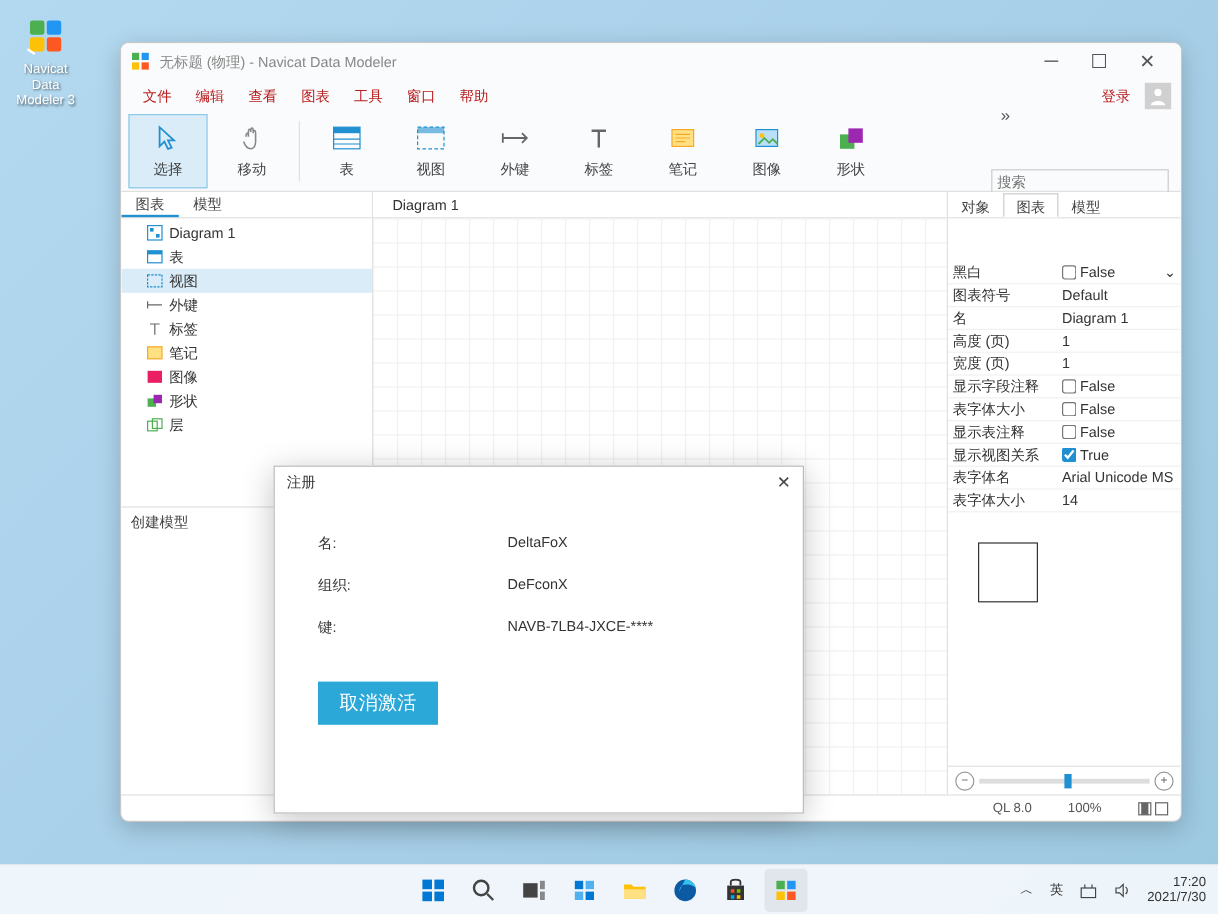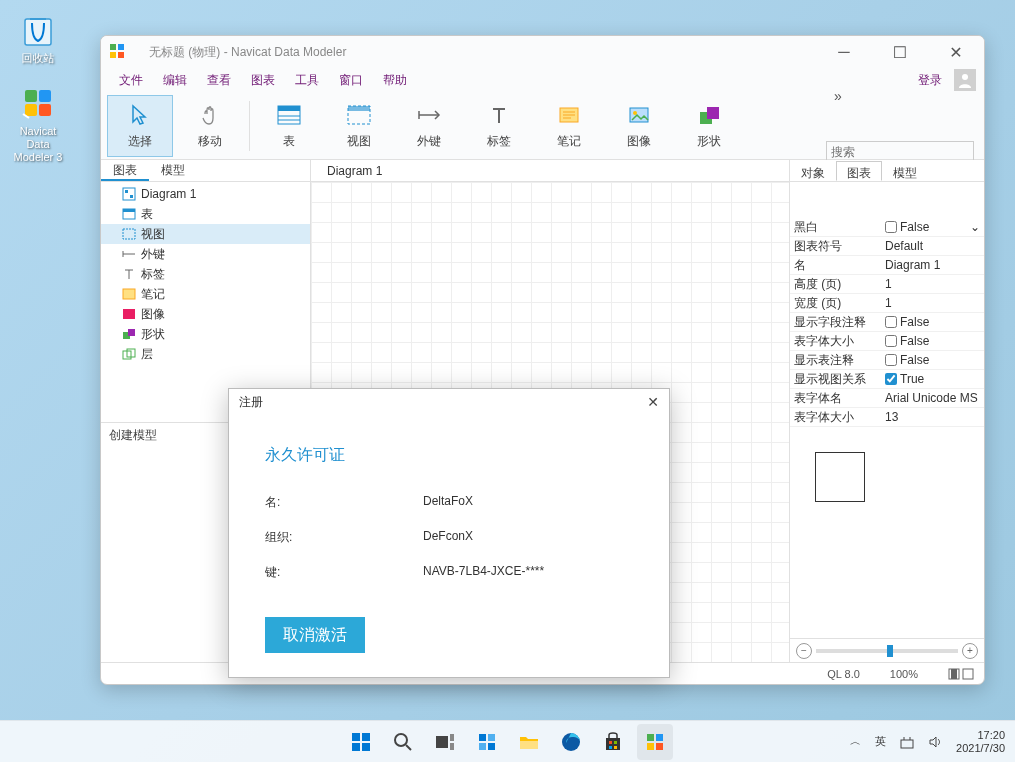--- a/index.html
+++ b/index.html
@@ -6,27 +6,27 @@
 body { width: 1015px; height: 762px; background: linear-gradient(135deg, #b3d9f0 0%, #a8d0e8 50%, #9cc8e0 100%); overflow: hidden; position: relative; }
 
 
 .desktop-icons { position: absolute; top: 10px; left: 8px; }
 .desktop-icon { width: 60px; text-align: center; margin-bottom: 18px; cursor: pointer; }
 .desktop-icon .icon-img { width: 40px; height: 40px; margin: 0 auto 2px; display: flex; align-items: center; justify-content: center; }
 .desktop-icon .label { color: #fff; font-size: 11px; text-shadow: 1px 1px 2px rgba(0,0,0,0.6); line-height: 13px; }
 
 
 .app-window { position: absolute; left: 100px; top: 35px; width: 885px; height: 650px; background: #fff; border: 1px solid #c8c8c8; border-radius: 7px; box-shadow: 0 5px 20px rgba(0,0,0,0.2); display: flex; flex-direction: column; overflow: hidden; }
-.title-bar { height: 32px; display: flex; align-items: center; padding: 0 8px; background: #fafbfc; gap: 16px; }
+.title-bar { height: 32px; display: flex; align-items: center; padding: 0 8px; background: #fafbfc; }
 .title-bar .app-icon { width: 18px; height: 18px; margin-right: 6px; }
 .title-bar .title-text { flex: 1; font-size: 12px; color: #888; }
 .title-bar .win-btn { width: 40px; height: 28px; display: flex; align-items: center; justify-content: center; color: #555; cursor: pointer; }
 
 
-.menu-bar { height: 24px; display: flex; align-items: center; padding: 0 8px; background: #fafbfc; font-size: 12px; color: #701a75; }
+.menu-bar { height: 24px; display: flex; align-items: center; padding: 0 8px; background: #fafbfc; font-size: 12px; color: #b91c1c; }
 .menu-item { padding: 3px 10px; cursor: pointer; }
 .menu-spacer { flex: 1; }
 .login-btn { padding: 3px 8px; cursor: pointer; }
 .user-avatar { width: 22px; height: 22px; background: #d0d0d0; margin-left: 4px; display: flex; align-items: center; justify-content: center; }
 
 
 .toolbar { height: 68px; display: flex; background: #fafbfc; border-bottom: 1px solid #e0e0e0; padding: 0 4px; align-items: center; }
 .tool-btn { width: 66px; height: 62px; display: flex; flex-direction: column; align-items: center; justify-content: center; cursor: pointer; font-size: 12px; color: #444; margin: 2px; border: 1px solid transparent; }
 .tool-btn.active { background: #d9ecf8; border: 1px solid #8ec8e8; }
 .tool-btn .tool-icon { width: 28px; height: 28px; margin-bottom: 4px; display: flex; align-items: center; justify-content: center; }
@@ -94,30 +94,20 @@
 
 svg { display: block; }
 </style>
 </head>
 <body>
 
 <div class="desktop-icons">
   <div class="desktop-icon">
     <div class="icon-img">
       <svg width="38" height="38" viewBox="0 0 38 38">
-          <rect x="6" y="8" width="26" height="26" rx="2" fill="#e8f4fb" stroke="#3a9cd8" stroke-width="1.5"></rect>
-          <path d="M13 12 C13 20 14 28 19 30 C24 28 25 20 25 12" fill="none" stroke="#0078d4" stroke-width="2"></path>
-          <path d="M11 8 L27 8" stroke="#3a9cd8" stroke-width="2"></path>
-        </svg>
-    </div>
-    <div class="label">回收站</div>
-  </div>
-  <div class="desktop-icon">
-    <div class="icon-img">
-      <svg width="38" height="38" viewBox="0 0 38 38">
           <rect x="6" y="6" width="12" height="12" rx="2" fill="#4caf50"></rect>
           <rect x="20" y="6" width="12" height="12" rx="2" fill="#2196f3"></rect>
           <rect x="6" y="20" width="12" height="12" rx="2" fill="#ffc107"></rect>
           <rect x="20" y="20" width="12" height="12" rx="2" fill="#ff5722"></rect>
           <path d="M4 30 L10 34" stroke="#fff" stroke-width="2"></path>
         </svg>
     </div>
     <div class="label">Navicat Data Modeler 3</div>
   </div>
 </div>
@@ -423,21 +413,21 @@
           </div>
           <div class="prop-row">
             <div class="prop-label">表字体名</div>
             <div class="prop-value">
               <span>Arial Unicode MS</span>
             </div>
           </div>
           <div class="prop-row">
             <div class="prop-label">表字体大小</div>
             <div class="prop-value">
-              <span>13</span>
+              <span>14</span>
             </div>
           </div>
         </div>
       <div class="preview-box">
         <div class="preview-rect"></div>
       </div>
       <div class="zoom-bar">
         <div class="zoom-btn">−</div>
         <div class="zoom-slider">
             <div class="zoom-thumb"></div>
@@ -459,21 +449,20 @@
       </span>
   </div>
 </div>
 
 <div class="dialog">
   <div class="dlg-title">
     <span>注册</span>
     <span class="dlg-close">✕</span>
   </div>
   <div class="dlg-body">
-    <h2 class="dlg-heading">永久许可证</h2>
     <div class="dlg-row">
         <span class="dl">名:</span>
         <span>DeltaFoX</span>
       </div>
     <div class="dlg-row">
         <span class="dl">组织:</span>
         <span>DeFconX</span>
       </div>
     <div class="dlg-row">
         <span class="dl">键:</span>

